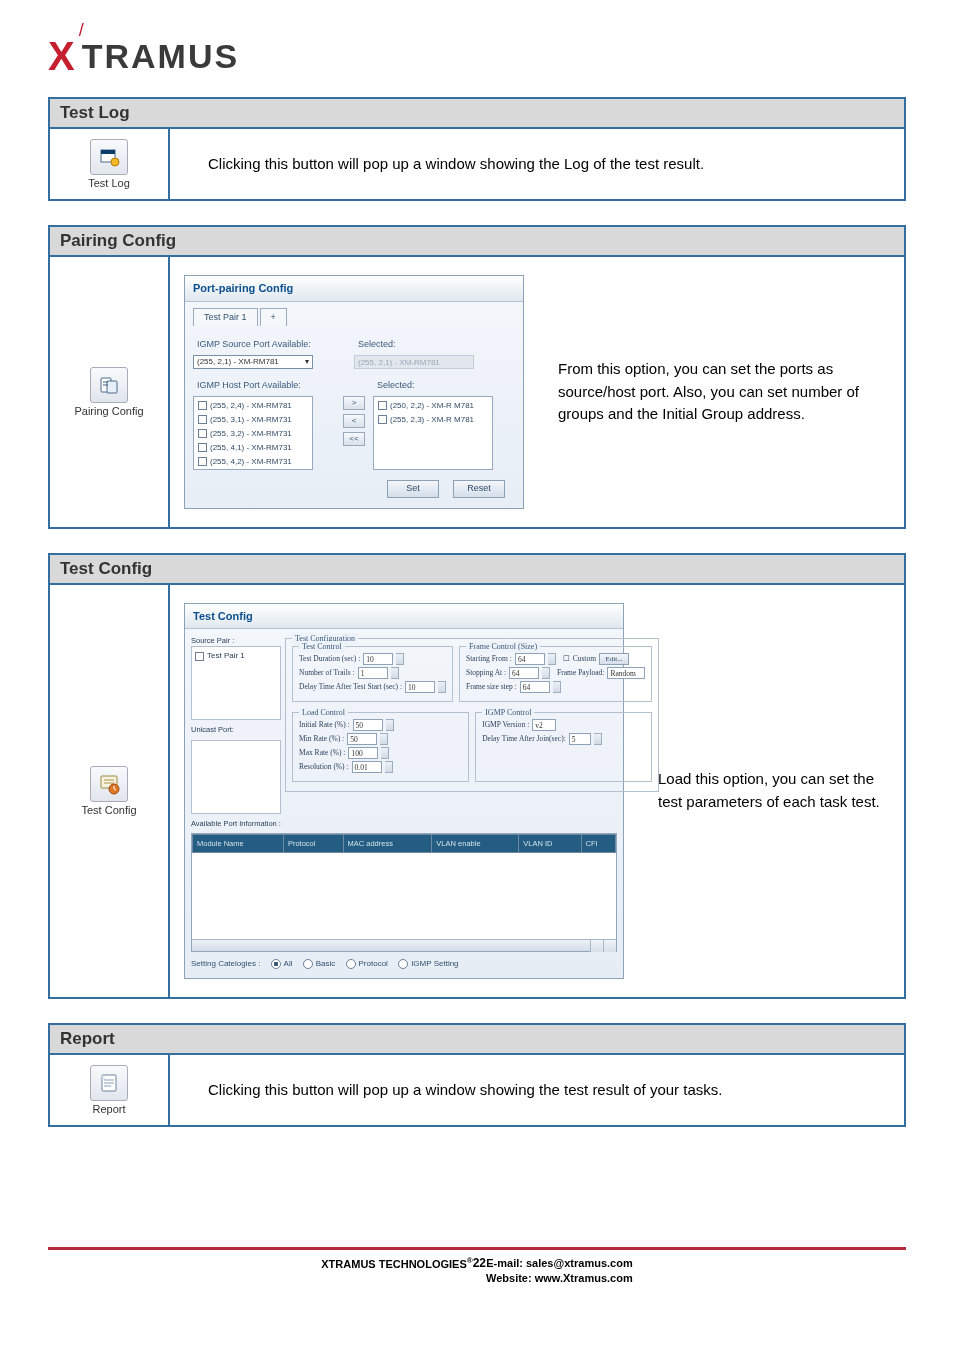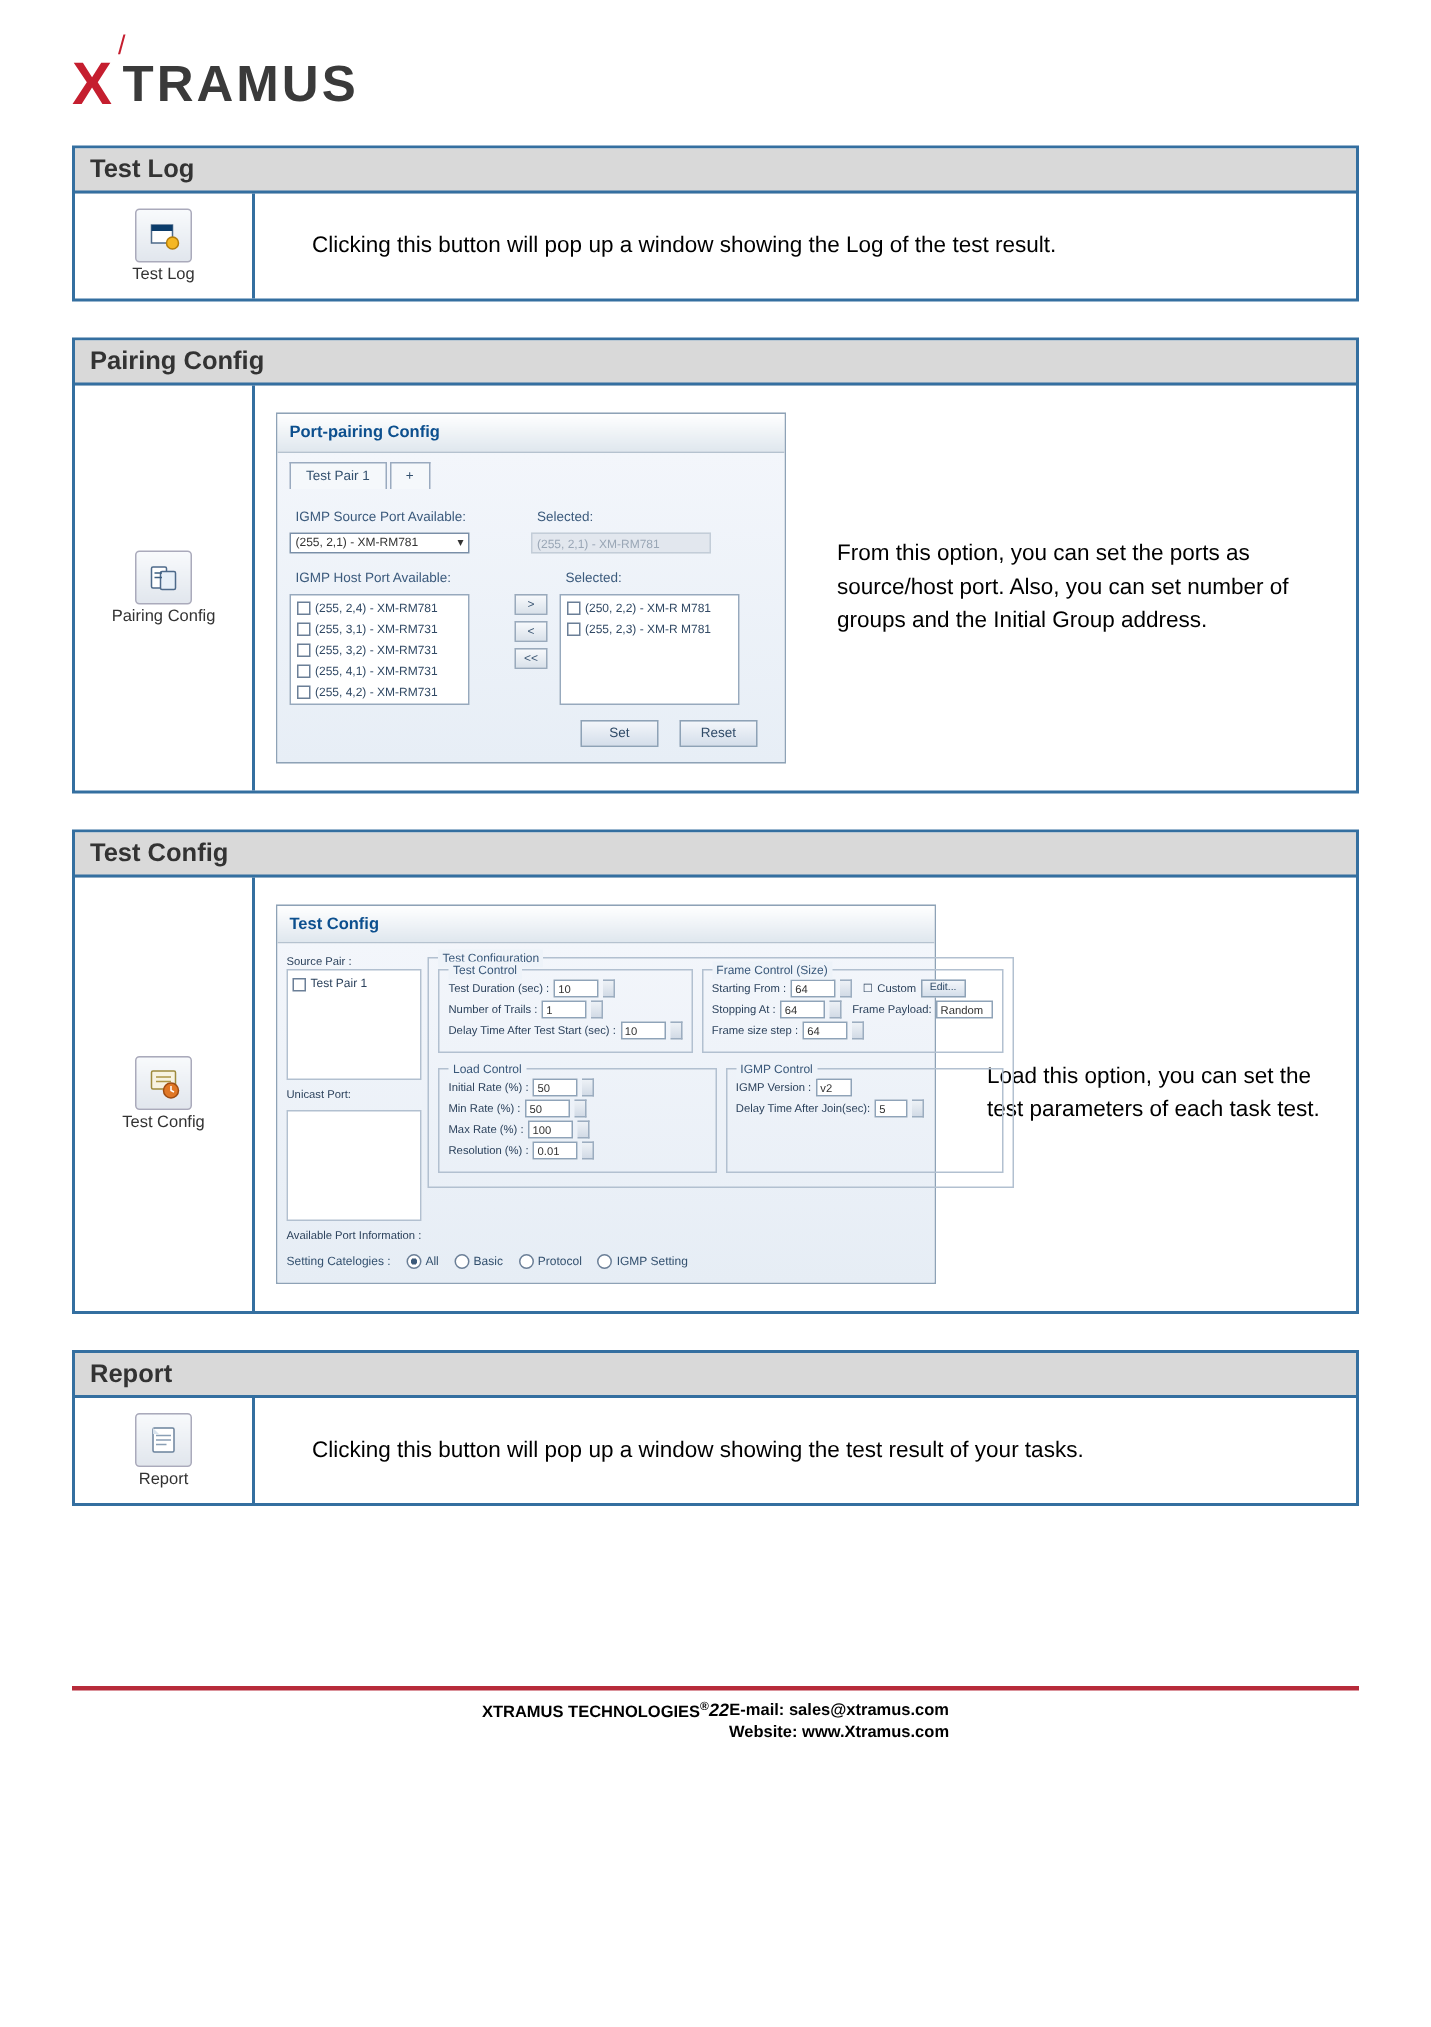--- a/index.html
+++ b/index.html
@@ -256,20 +256,21 @@
     background: linear-gradient(#f3f6fb, #e6edf5);
     padding: 6px 6px 8px 6px;
     font-size: 8px;
     color: #2c425c;
   }
   .tc-group {
     border: 1px solid #b2c0d0;
     margin: 3px 0;
     padding: 4px 6px 6px 6px;
     position: relative;
+    font-family: Liberation Serif, serif;
   }
   .tc-group-title {
     position: absolute;
     top: -6px;
     left: 6px;
     background: #eef3f9;
     padding: 0 3px;
     font-size: 8px;
     color: #39587a;
   }
@@ -391,21 +392,21 @@
   .footer {
     display:flex;
     justify-content: center;
     align-items:flex-start;
     font-size: 11px;
     color:#000;
     padding: 6px 0 0 0;
   }
   .footer .left { font-weight:bold; }
   .footer .left sup { font-size:8px; }
-  .footer .mid { font-weight:bold; font-size:12px;font-style:italic; }
+  .footer .mid { font-weight:bold; font-size:12px; }
   .footer .right { text-align:right; font-weight:bold; line-height:1.4; }
 </style>
 </head>
 <body>
 
 <div class="page">
 
   <div class="logo">
     <span class="x">X</span>
     <span class="logo-tick">/</span>
@@ -618,20 +619,36 @@
                             <span class="tc-input" style="width:22px;">5</span>
                             <span class="tc-spin"></span>
                           </div>
                       </div>
                     </div>
                   </div>
                 </div>
               </div>
 
               <div class="tc-label" style="margin-top:4px;">Available Port Information :</div>
+              <div class="tc-table-wrap">
+                <table class="tc-table">
+                  <thead>
+                      <tr>
+                    <th>Module Name</th>
+                    <th>Protocol</th>
+                    <th>MAC address</th>
+                    <th>VLAN enable</th>
+                    <th>VLAN ID</th>
+                    <th>CFI</th>
+                  </tr>
+                    </thead>
+                </table>
+                <div class="tc-table-body"></div>
+                <div class="tc-scroll-x"></div>
+              </div>
 
               <div class="tc-radios">
                 <span>Setting Catelogies :</span>
                 <span class="tc-radio checked"></span><span>All</span>
                 <span class="tc-radio"></span><span>Basic</span>
                 <span class="tc-radio"></span><span>Protocol</span>
                 <span class="tc-radio"></span><span>IGMP Setting</span>
               </div>
             </div>
           </div>

